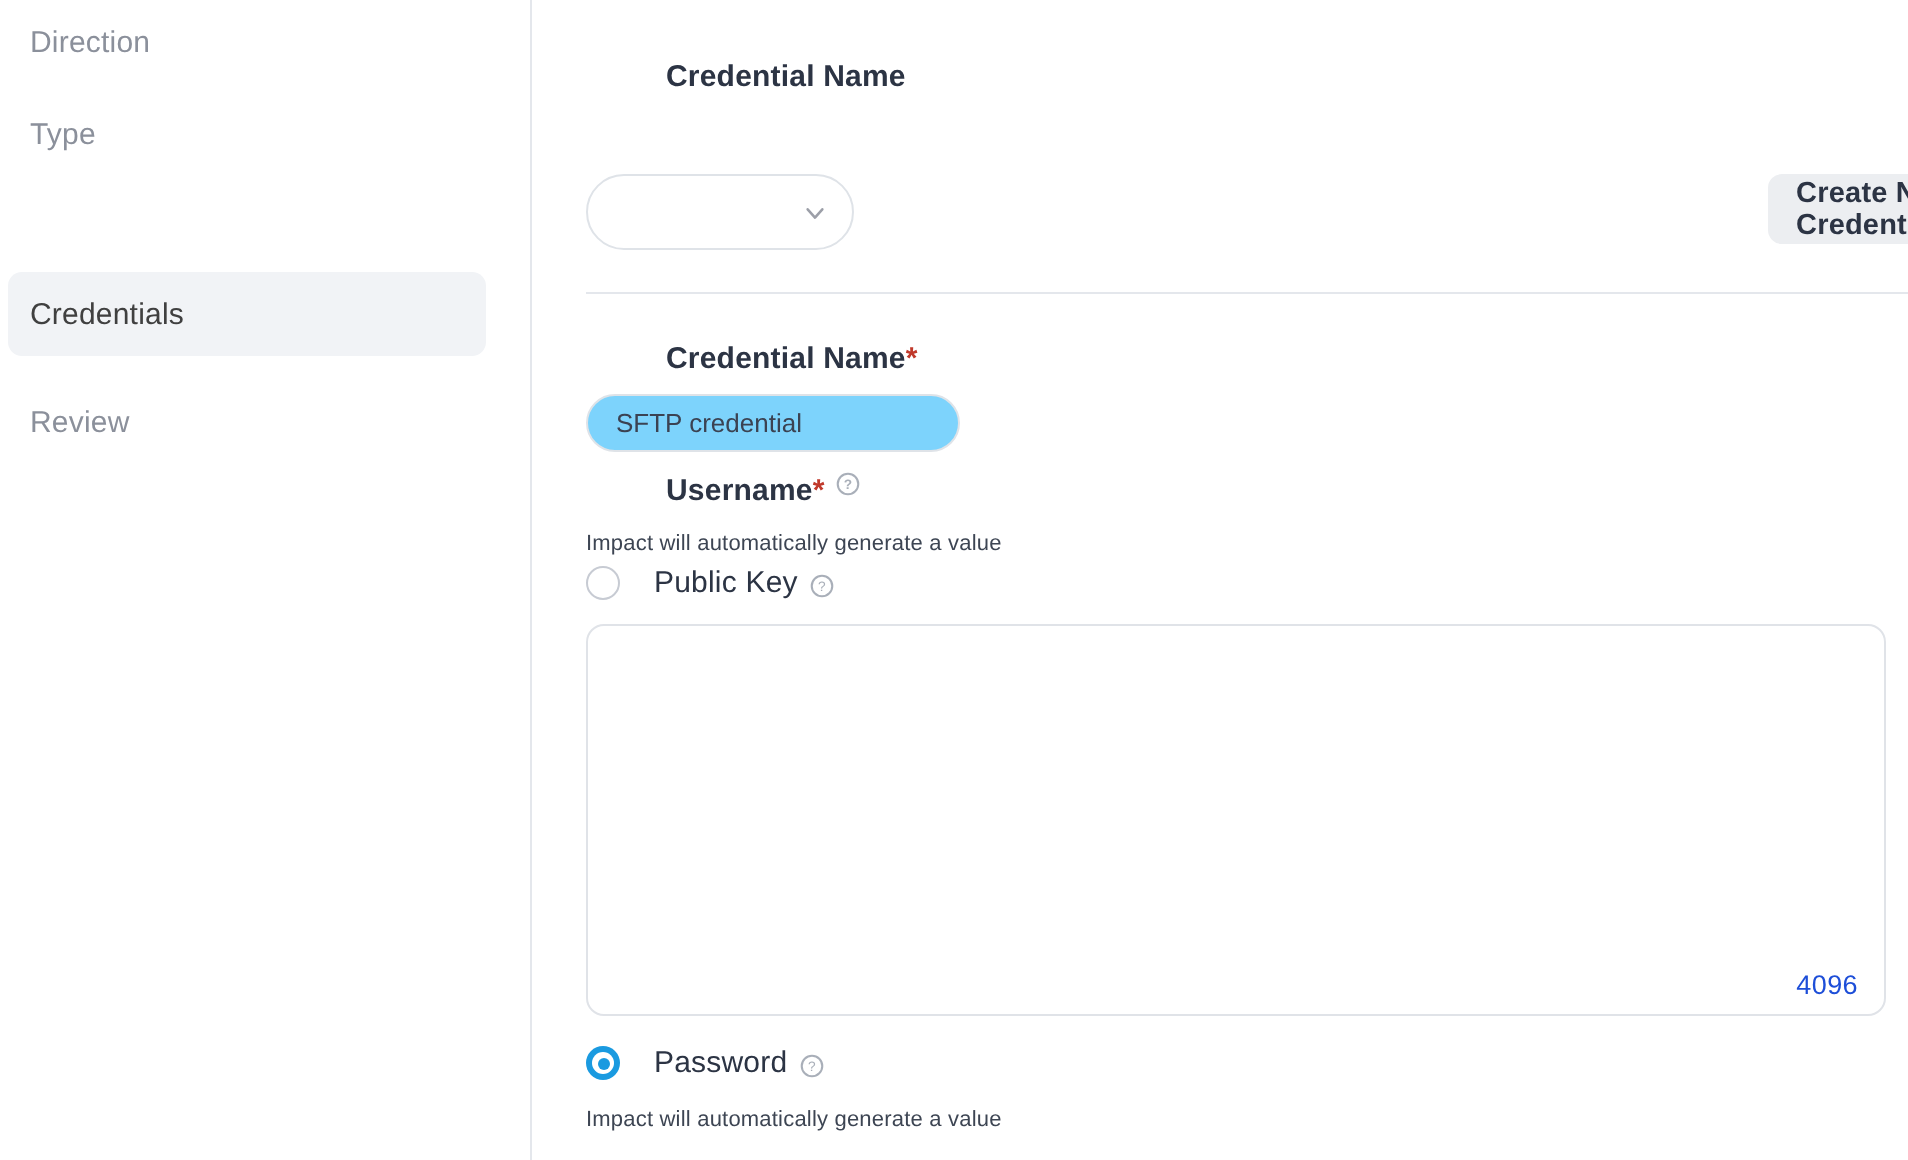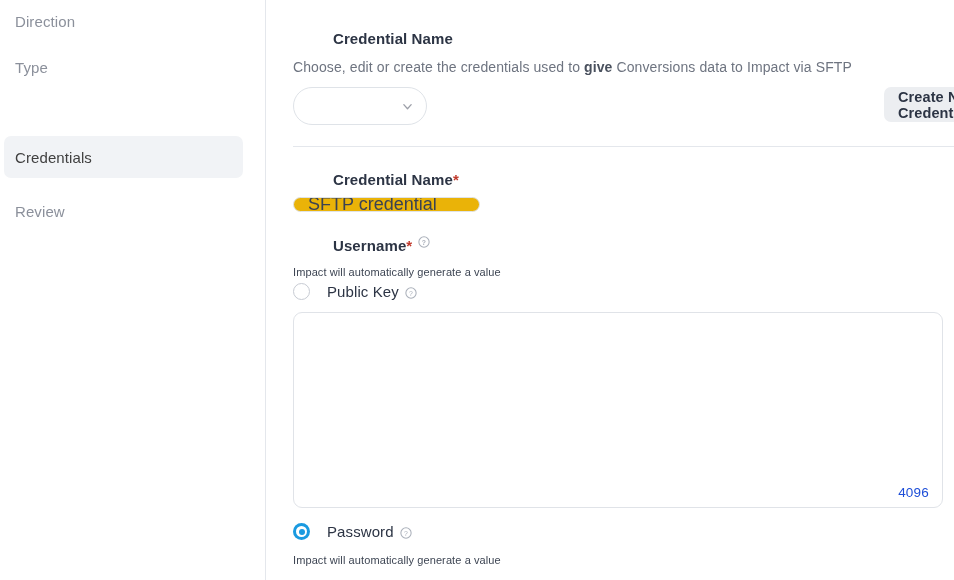--- a/index.html
+++ b/index.html
@@ -130,26 +130,26 @@
     height: 1px;
     background: #e4e7ec;
   }
 
   
   .text-input {
     position: absolute;
     left: 27px;
     top: 197px;
     width: 187px;
-    height: 15px;
+    height: 29px;
     border: 1px solid #dfe3e8;
     border-radius: 15px;
-    background: #eab308;
+    background: #7dd3fc;
     font-family: "Liberation Sans", sans-serif;
-    font-size: 18px;
+    font-size: 13px;
     color: #3b4252;
     padding: 0 14px;
     outline: none;
   }
 
   .help-icon {
     display: inline-block;
     vertical-align: middle;
     width: 12px;
     height: 12px;
@@ -267,23 +267,20 @@
       <span>Review</span>
     </div>
   </nav>
 
   <section class="main">
 
     <div class="section-title" style="top:30px;">
       <span>Credential Name</span>
     </div>
 
-    <div class="desc" style="top:59px;">
-      <span>Choose, edit or create the credentials used to </span><b>give</b><span> Conversions data to Impact via SFTP</span>
-    </div>
 
     <div class="cred-select">
       <span class="sel-value"></span>
       <svg class="chev" viewBox="0 0 12 12">
         <path d="M2 4 L6 8.5 L10 4" fill="none" stroke="#39405180" stroke-width="1.4" stroke-linecap="round" stroke-linejoin="round"></path>
       </svg>
     </div>
 
     <button class="btn btn-create">Create New Credentials</button>
 

